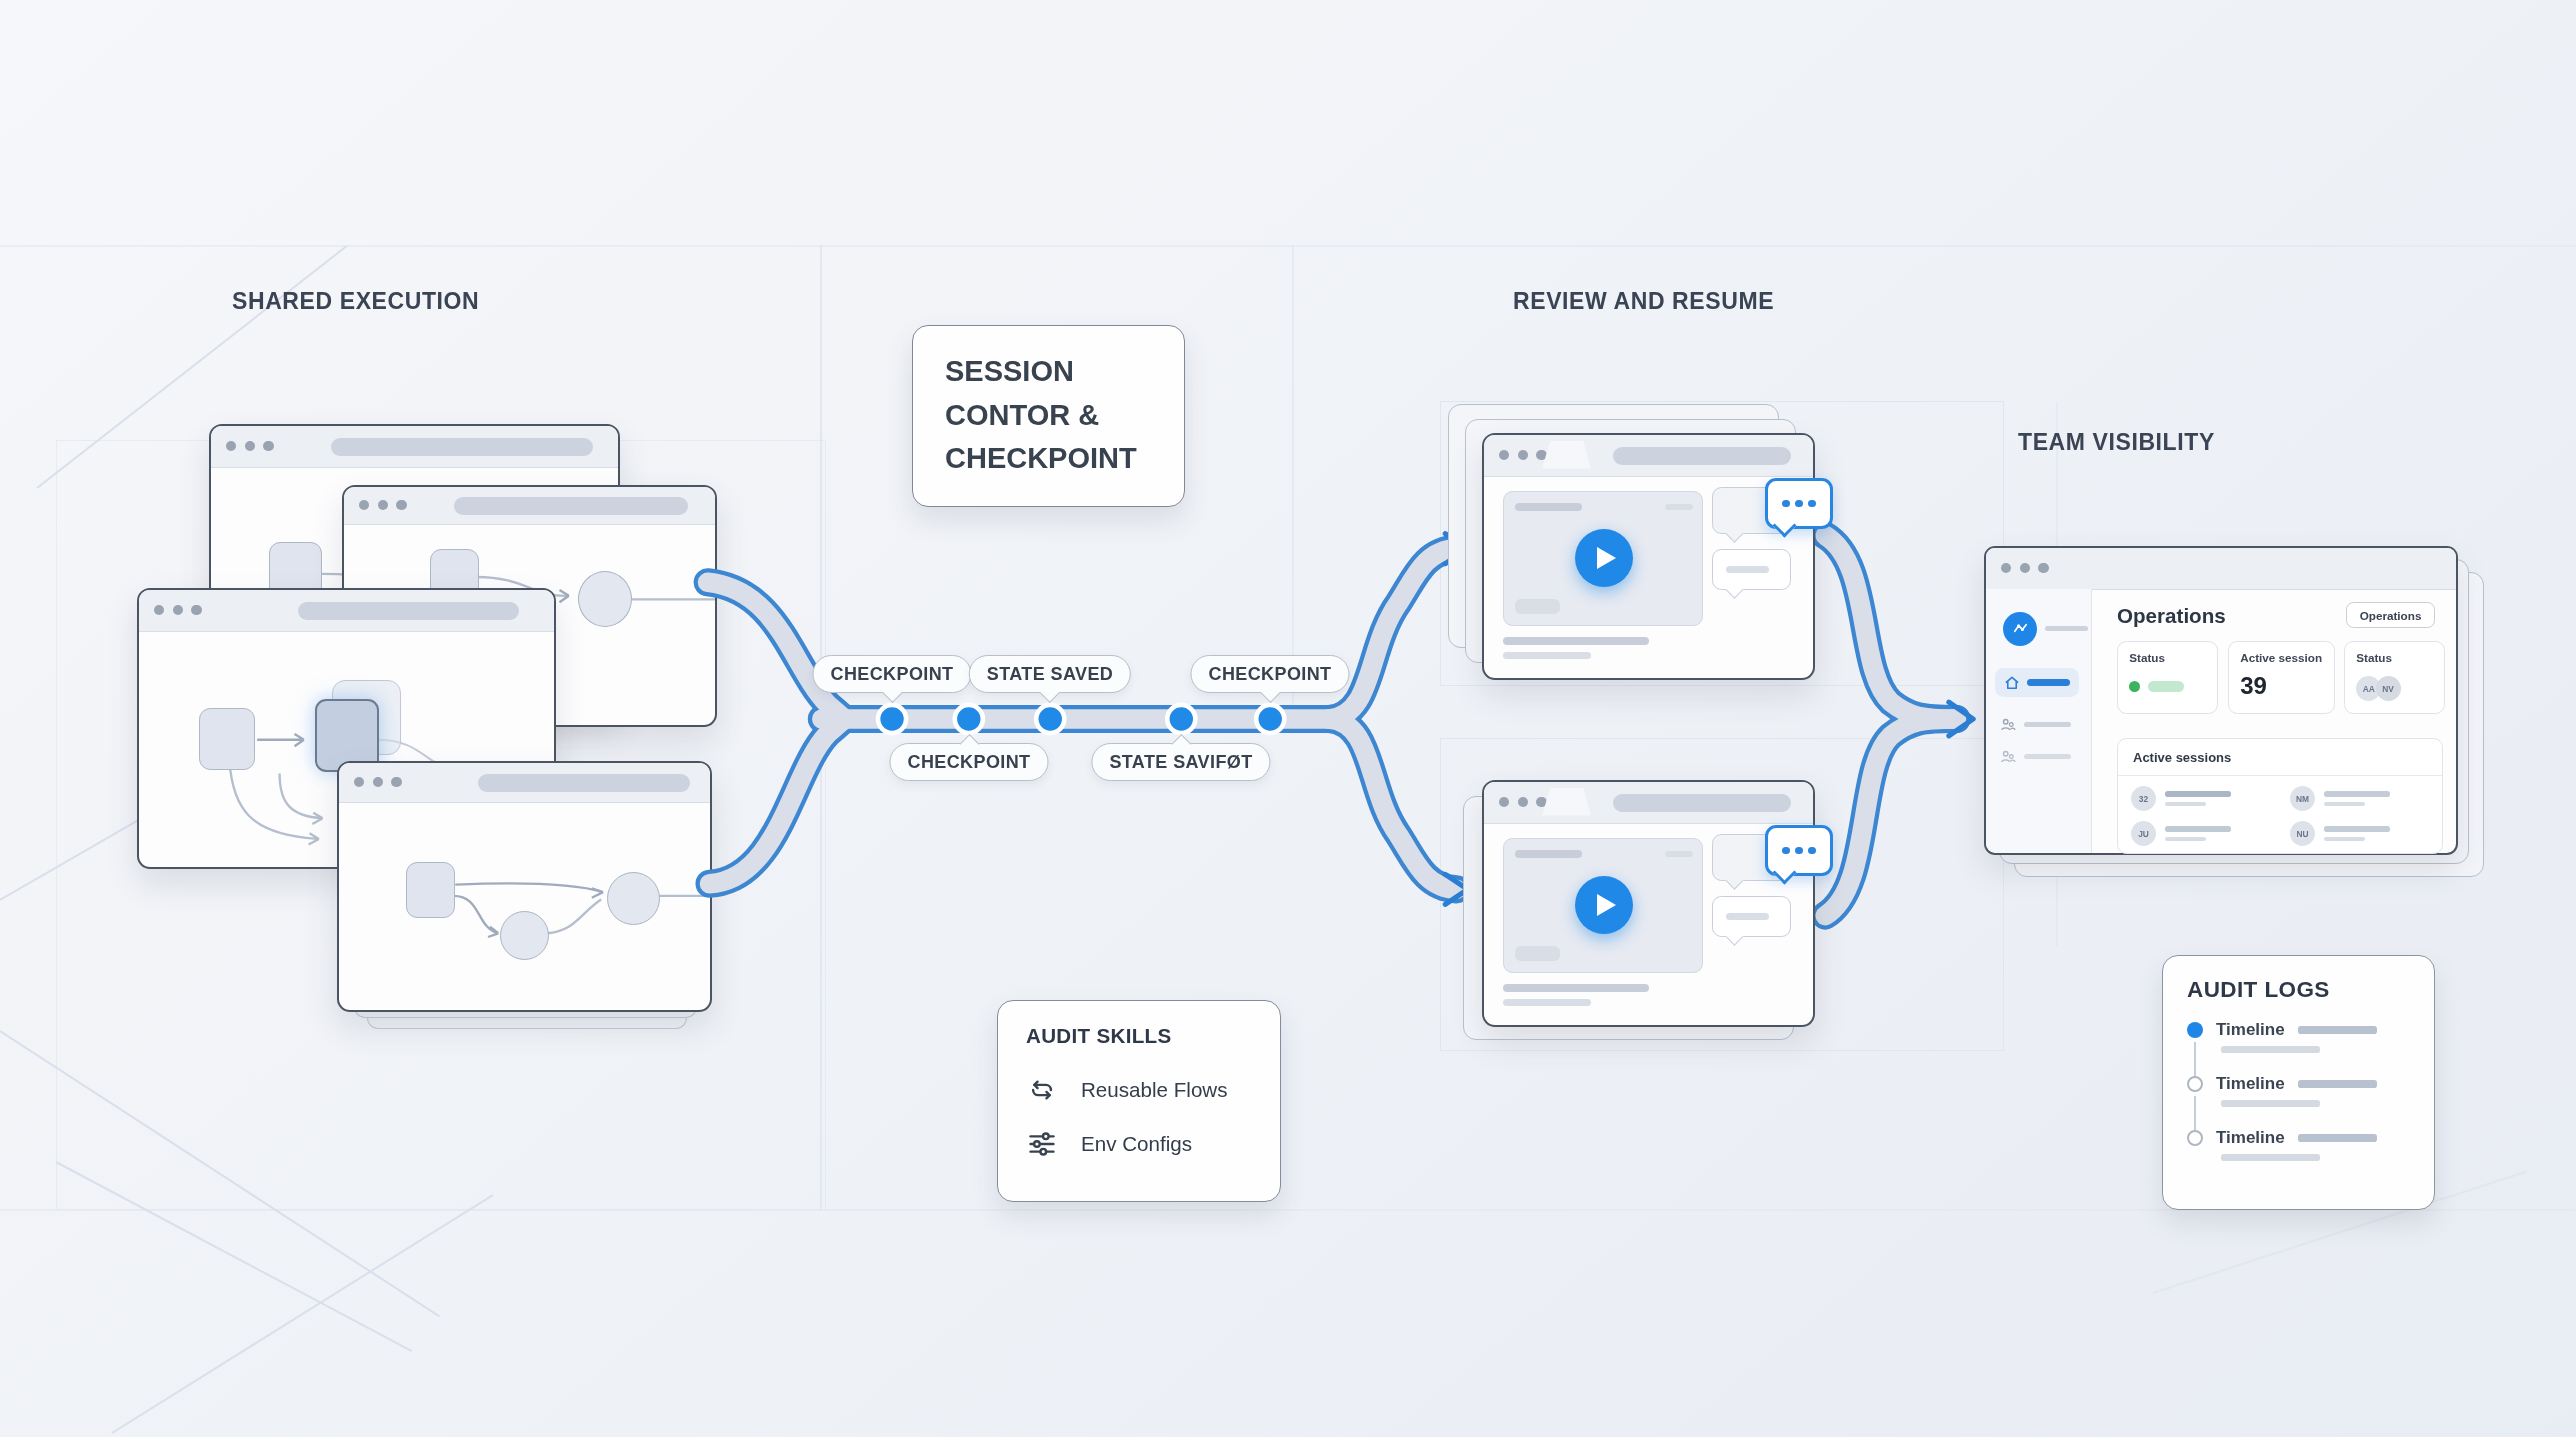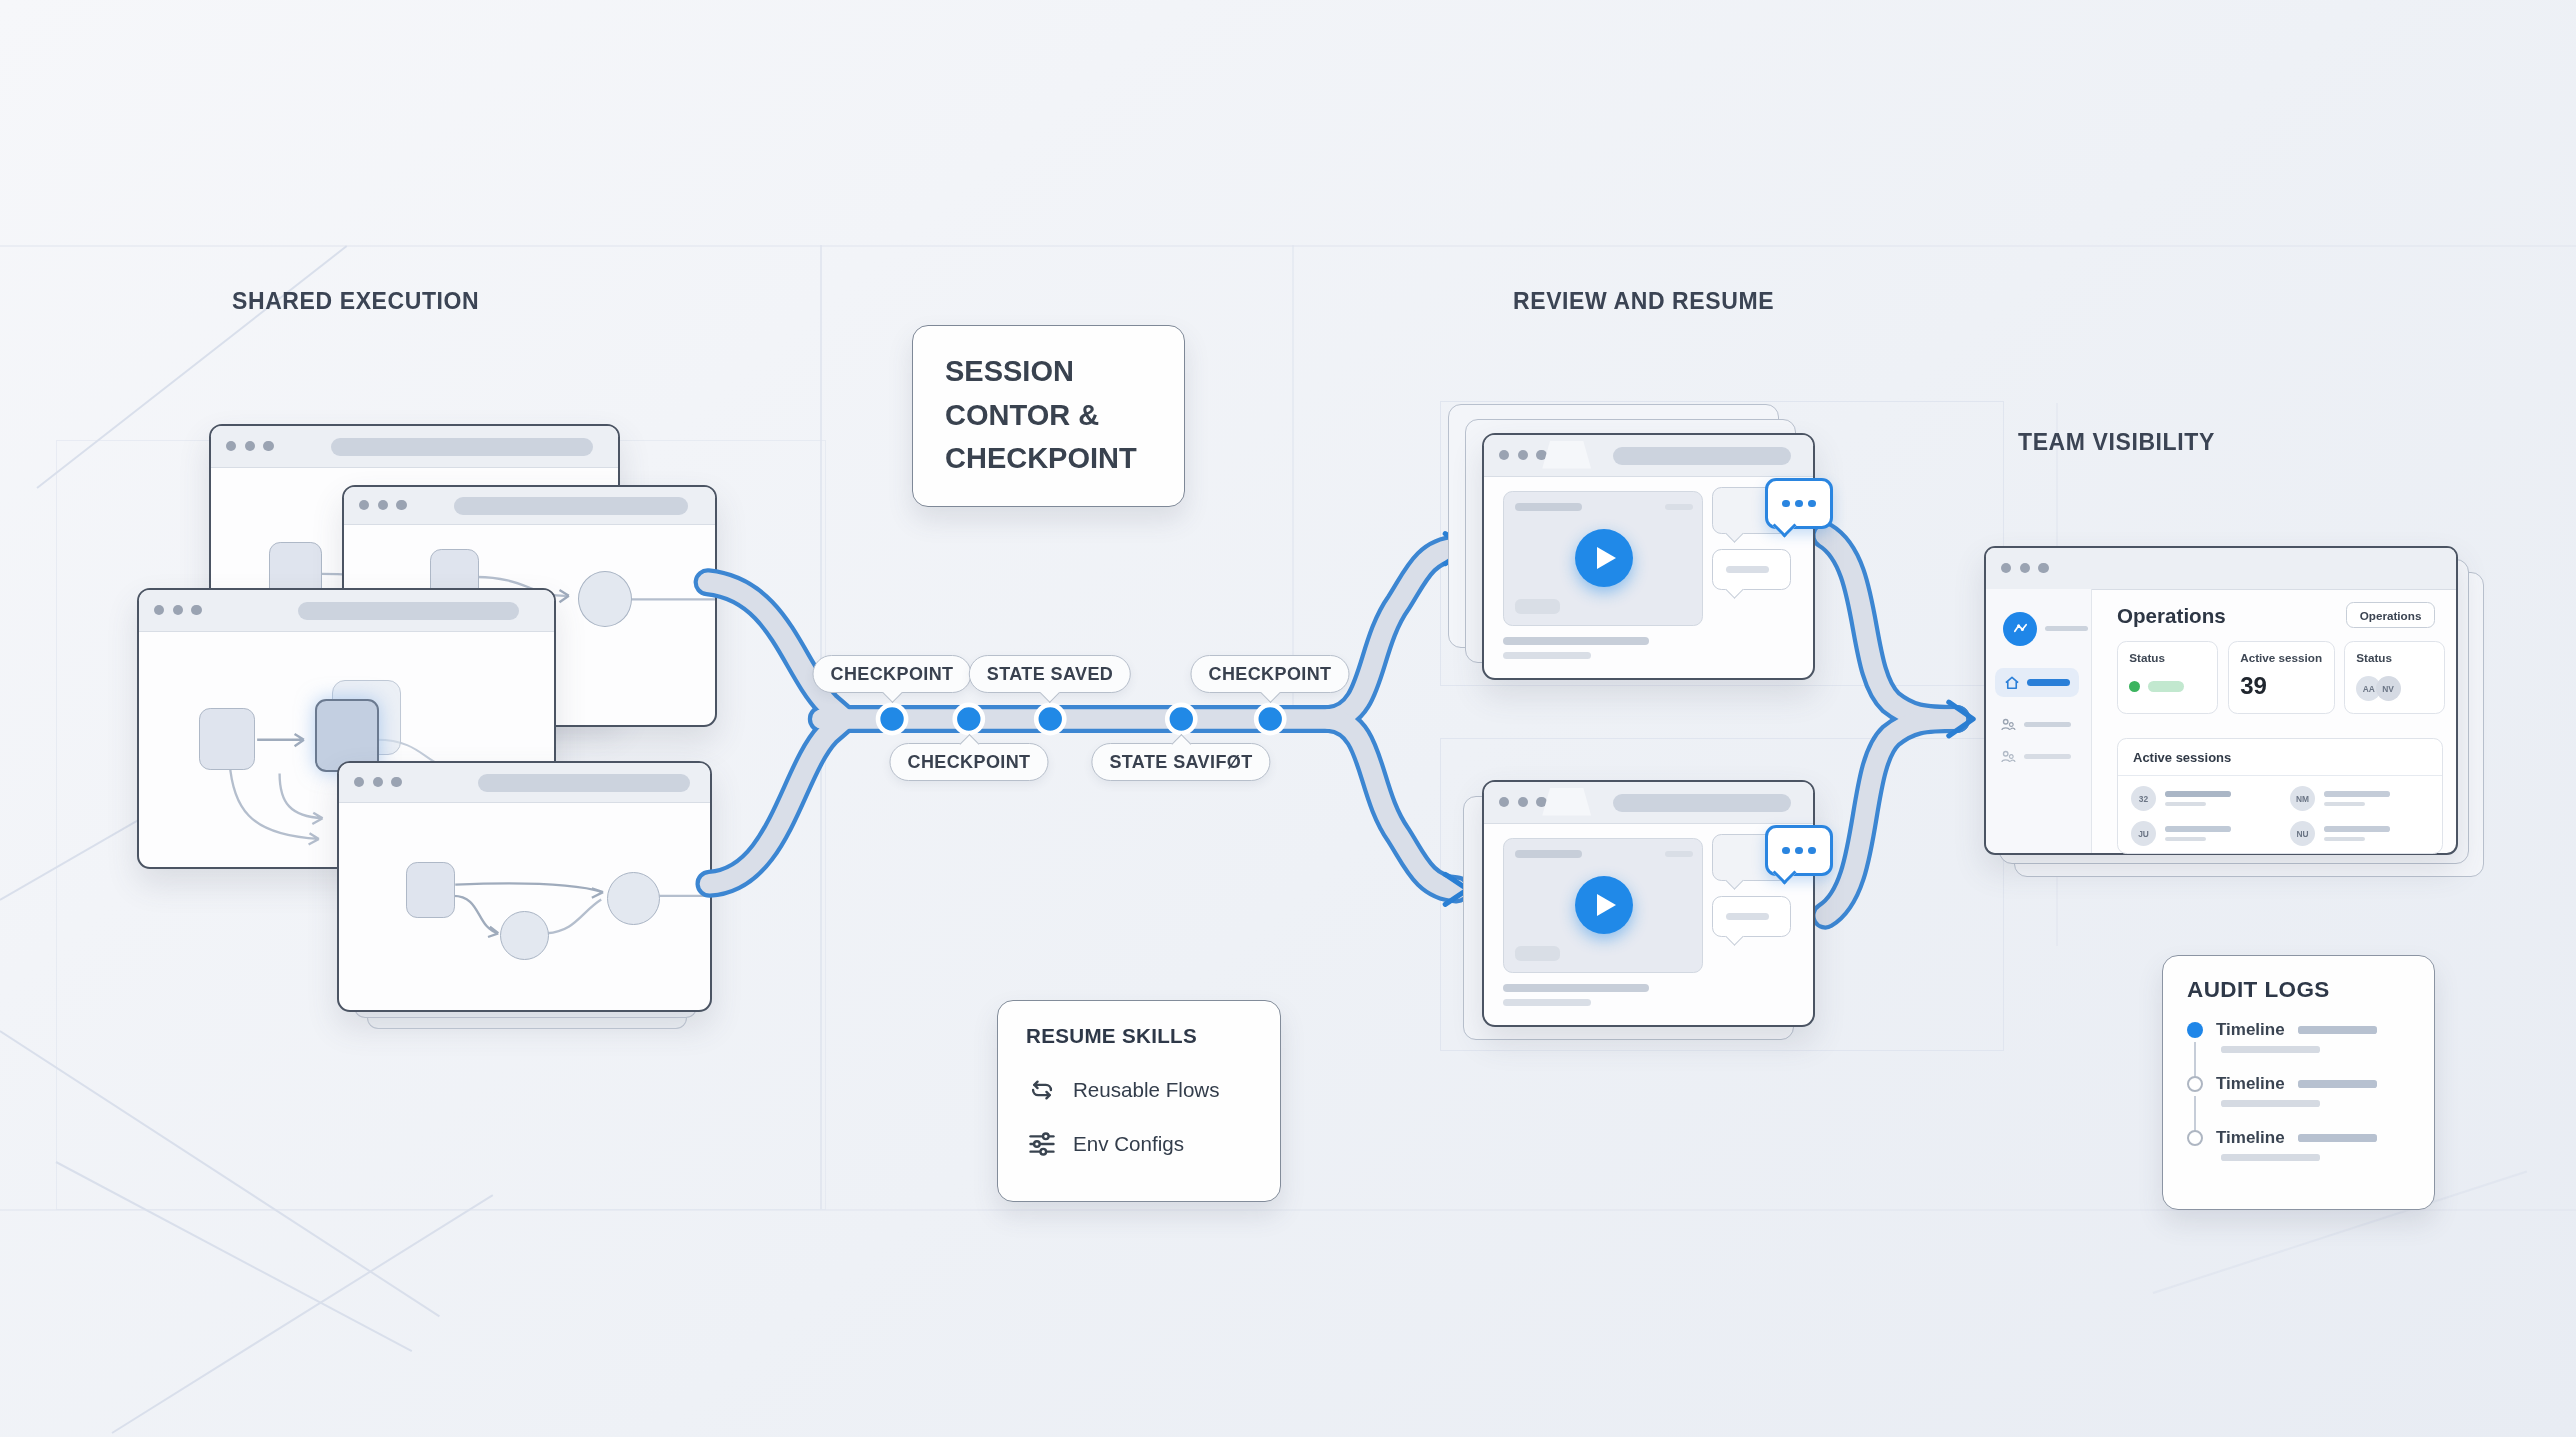--- a/index.html
+++ b/index.html
@@ -88,21 +88,21 @@
   
   .audit-title{position:absolute;left:24px;top:20.6px;font-size:22.5px;font-weight:700;color:#2e3848;letter-spacing:0.4px;}
   .a-dot{width:16px;height:16px;border-radius:50%;box-sizing:border-box;}
   .a-dot.on{background:#1f86e8;}
   .a-dot.off{background:#fff;border:2.3px solid #aeb6c2;}
   .a-line{position:absolute;width:1.9px;background:#c6cdd8;}
   .a-label{font-size:17px;font-weight:700;color:#3a4452;}
 
   
   .skills-title{position:absolute;left:28px;top:22.5px;font-size:20.6px;font-weight:700;color:#2e3848;letter-spacing:0.3px;}
-  .skill-item{position:absolute;display:flex;align-items:center;gap:15px;font-size:20.6px;color:#333d4b;}
+  .skill-item{position:absolute;display:flex;align-items:center;gap:23px;font-size:20.6px;color:#333d4b;}
 </style>
 </head>
 <body>
 
 <div class="canvas">
 
   <div class="bp bp-v" style="left:820px;top:245px;height:964px;"></div>
   <div class="bp bp-v" style="left:1292px;top:245px;height:468px;opacity:.55;"></div>
   <div class="bp bp-v" style="left:2056px;top:403px;height:543px;opacity:.5;"></div>
   <div class="bp bp-h" style="left:0;top:245px;width:2576px;opacity:.5;"></div>
@@ -444,21 +444,21 @@
       <span class="a-dot off"></span>
       <span class="a-label">Timeline</span>
       <span class="gray-bar" style="width:79px;height:7.5px;background:#b7c1d0;"></span>
     </div>
     <div class="gray-bar" style="position:absolute;left:58px;top:198px;width:99px;height:6.6px;background:#d5dae2;"></div>
   </div>
 
   <div class="card" style="left:997px;top:1000px;width:253px;height:200px;border-color:#828c9a;">
     <div class="ghost" style="left:-28px;top:25px;width:249px;height:197px;"></div>
     <div class="ghost" style="left:-14px;top:12px;width:251px;height:198px;"></div>
-    <div class="skills-title">RESUME SKILLS</div>
+    <div class="skills-title">AUDIT SKILLS</div>
     <div class="skill-item" style="left:28px;top:75px;">
       <svg width="32" height="28" viewBox="0 0 24 22">
         <path d="M6 7 H15 a4 4 0 0 1 4 4" fill="none" stroke="#39434f" stroke-width="1.9" stroke-linecap="round"></path>
         <path d="M8.5 4.5 L6 7 L8.5 9.5" fill="none" stroke="#39434f" stroke-width="1.9" stroke-linecap="round" stroke-linejoin="round"></path>
         <path d="M18 15 H9 a4 4 0 0 1 -4 -4" fill="none" stroke="#39434f" stroke-width="1.9" stroke-linecap="round"></path>
         <path d="M15.5 12.5 L18 15 L15.5 17.5" fill="none" stroke="#39434f" stroke-width="1.9" stroke-linecap="round" stroke-linejoin="round"></path>
       </svg>
       <span>Reusable Flows</span>
     </div>
     <div class="skill-item" style="left:28px;top:129px;">

